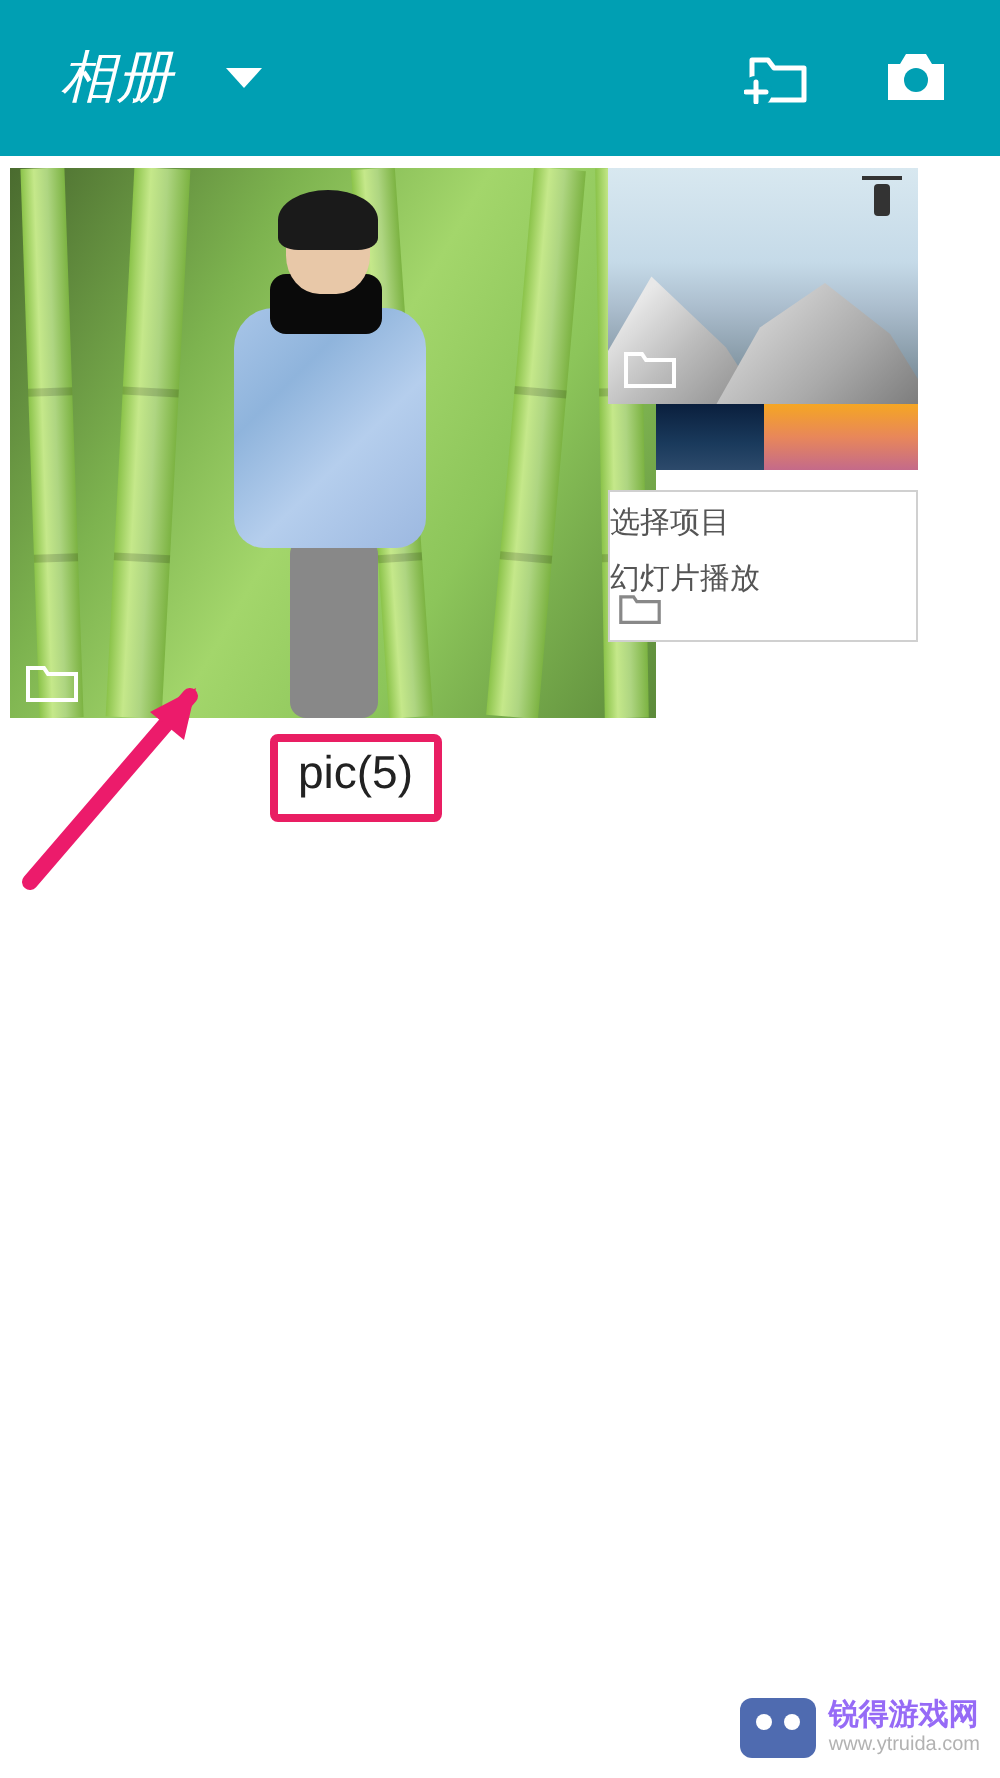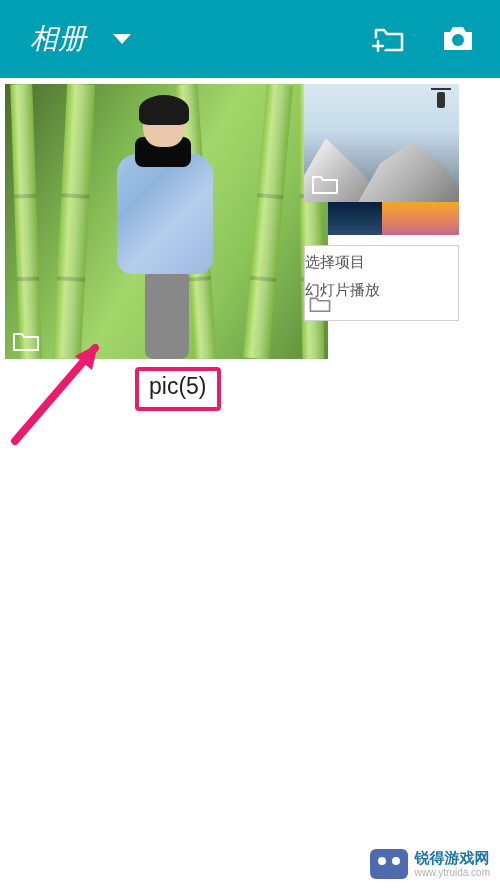--- a/index.html
+++ b/index.html
@@ -322,21 +322,21 @@
       border-radius: 50%;
     }
     .watermark-text {
       display: flex;
       flex-direction: column;
       line-height: 1.1;
     }
     .watermark-line1 {
       font-size: 15px;
       font-weight: bold;
-      color: #0369a1;
+      color: #8b5cf6;
     }
     .watermark-line2 {
       font-size: 10px;
       color: #aaa;
     }
   </style>
 </head>
 <body>
 
 <div class="header">

